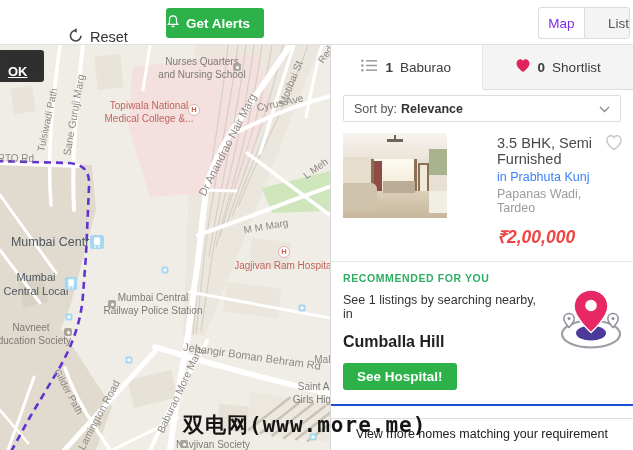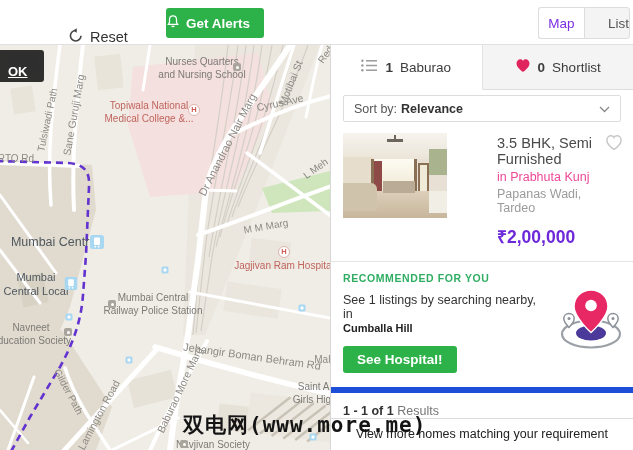--- a/index.html
+++ b/index.html
@@ -66,29 +66,29 @@
                    background:linear-gradient(#fdfbf2,#efe7d2); border-left:3px solid #8a6f55; border-right:3px solid #8a6f55; }
   .photo .curtain { position:absolute; left:31px; top:28px; width:8px; height:30px; background:#8d4a46; }
   .photo .bed { position:absolute; left:40px; top:48px; width:32px; height:12px; background:#b9ab96; }
   .photo .greenwall { position:absolute; left:86px; top:16px; width:18px; height:26px; background:#a9b48f; }
   .photo .door { position:absolute; left:75px; top:30px; width:11px; height:34px; background:#f0ead9; border:2px solid #8a6f55; border-bottom:none; }
   .photo .floor { position:absolute; left:0; top:58px; width:104px; height:27px; background:linear-gradient(#dccfb9,#c7b69c); }
   .photo .sofa { position:absolute; left:-2px; top:50px; width:36px; height:28px; background:#cfc3ab; border-radius:4px 6px 2px 2px; }
   .photo .cab { position:absolute; left:86px; top:58px; width:18px; height:22px; background:#f1eee6; }
   .card-info { padding:2px 0 0 11px;margin-left:39px; }
   .card-title { font-size:14.5px; color:#4a4a4a; }
-  .card-sub { font-size:12.5px; color:#ec4899; margin-top:3px; }
+  .card-sub { font-size:12.5px; color:#3b82f6; margin-top:3px; }
   .card-loc { font-size:12.5px; color:#9b9b9b; margin-top:3px; }
-  .card-price { font-size:17.5px; font-weight:bold; color:#6d28d9; margin-top:9px; }
+  .card-price { font-size:17.5px; font-weight:bold; color:#ef4444; margin-top:9px;font-style:italic; }
   .card-heart { position:absolute; right:10px; top:12px; cursor:pointer; }
 
-  .reco { position:relative; padding:10px 12px 14px; border-bottom:6px solid #1d4ed8; }
+  .reco { position:relative; padding:10px 12px 14px; border-bottom:2px solid #1d4ed8; }
   .reco-head { font-size:10.5px; font-weight:bold; letter-spacing:0.6px; color:#2fae63; }
   .reco-line { font-size:12.5px; color:#333; margin-top:9px; width:200px; }
-  .reco-hl { font-size:11px; font-weight:bold; color:#222; margin-top:1px; }
+  .reco-hl { font-size:16px; font-weight:bold; color:#222; margin-top:12px; }
   .reco-btn { margin-top:12px; background:#2db249; color:#fff; border:none; border-radius:3px;
               font-size:13.5px; font-weight:bold; padding:6px 14px; cursor:pointer; }
   .reco-pin { position:absolute; right:6px; top:22px; }
 
   .results-bar { padding:11px 12px 0; font-size:12.5px; color:#777; }
   .results-bar b { color:#333; }
   .pager { display:flex; gap:6px; padding:10px 12px; }
   .pager .pg { width:30px; height:30px; border:1px solid #ccc; border-radius:3px; background:#fff;
                display:flex; align-items:center; justify-content:center; cursor:pointer; }
   .pager .pg.cur { background:#6d28c9; border-color:#6d28c9; color:#fff; font-size:13px; font-weight:bold; }

